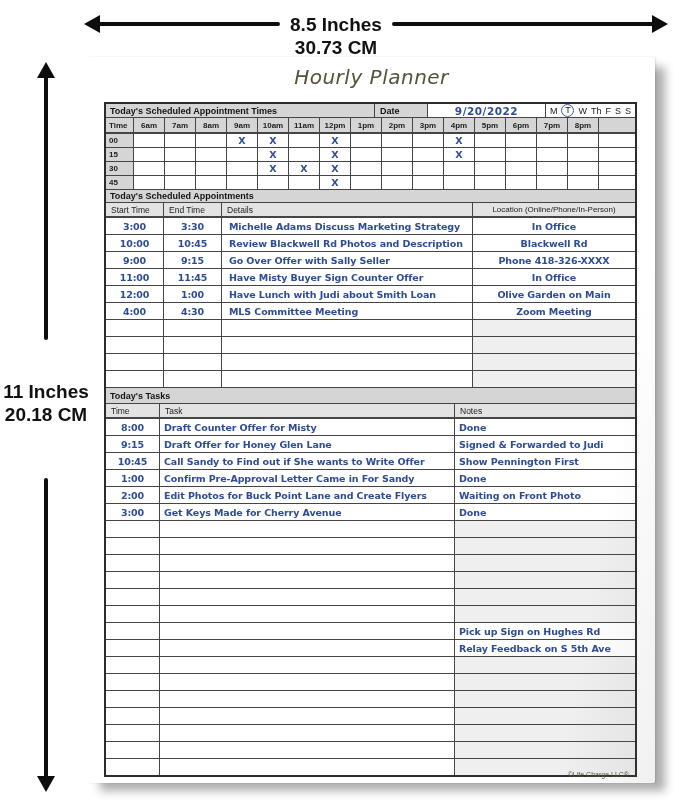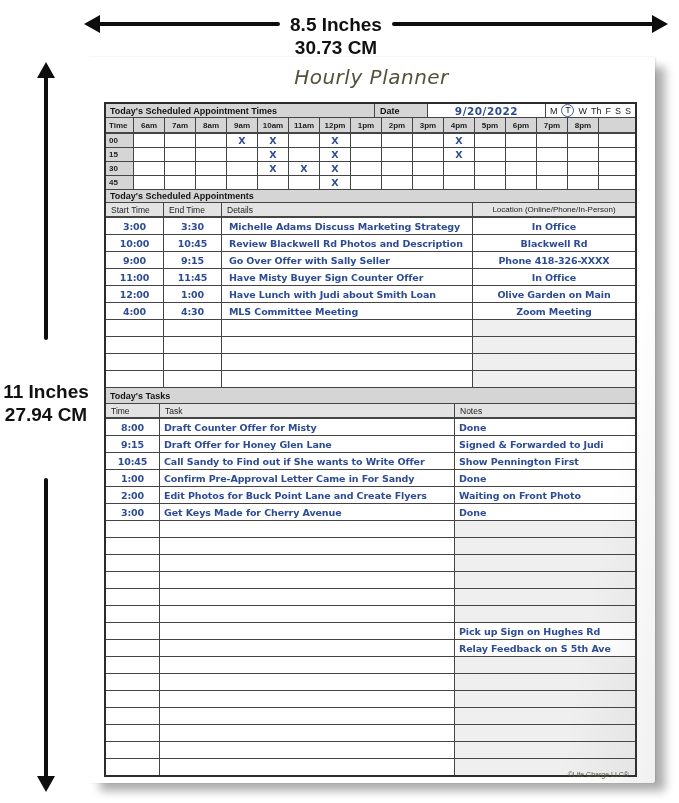--- a/index.html
+++ b/index.html
@@ -105,21 +105,21 @@
       <div>8.5 Inches</div>
       <div>30.73 CM</div>
     </div>
     <div class="h-line right"></div>
   </div>
 
   <div class="v-arrow">
     <div class="v-line top"></div>
     <div class="dim-text">
       <div>11 Inches</div>
-      <div>27.94 CM</div>
+      <div>20.18 CM</div>
     </div>
     <div class="v-line bottom"></div>
   </div>
 
   <div class="paper">
     <div class="sheet-title">Hourly Planner</div>
 
     <div class="planner">
 
       <div class="rowA">

